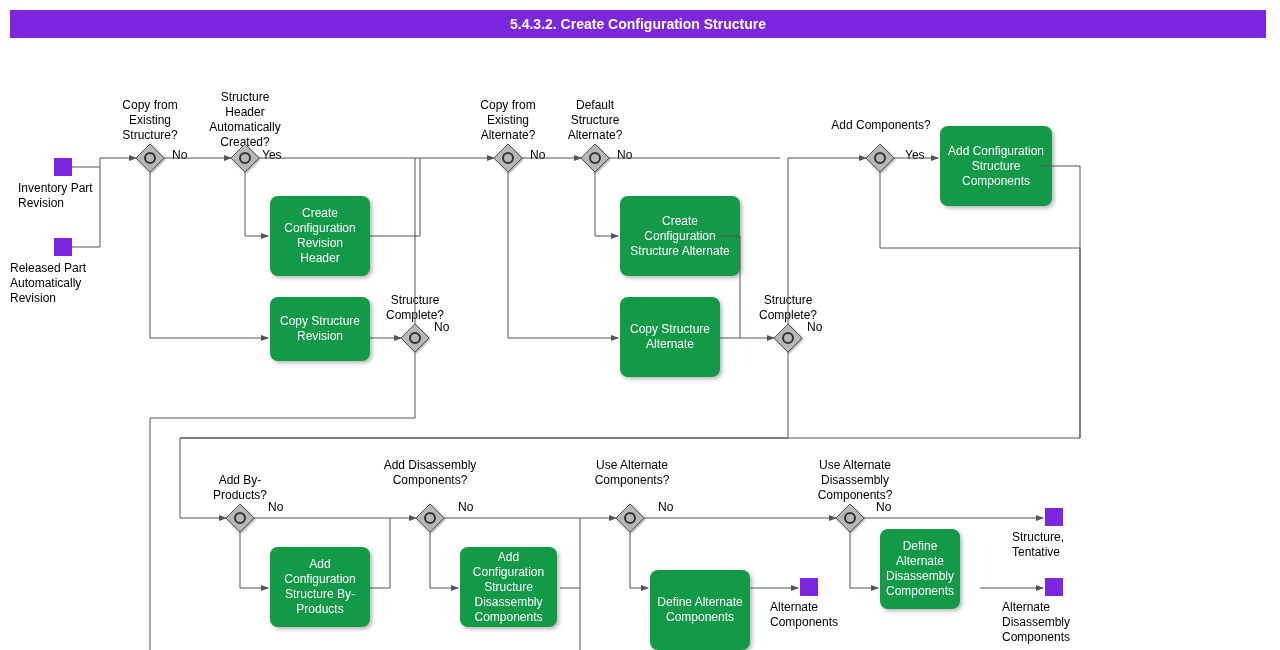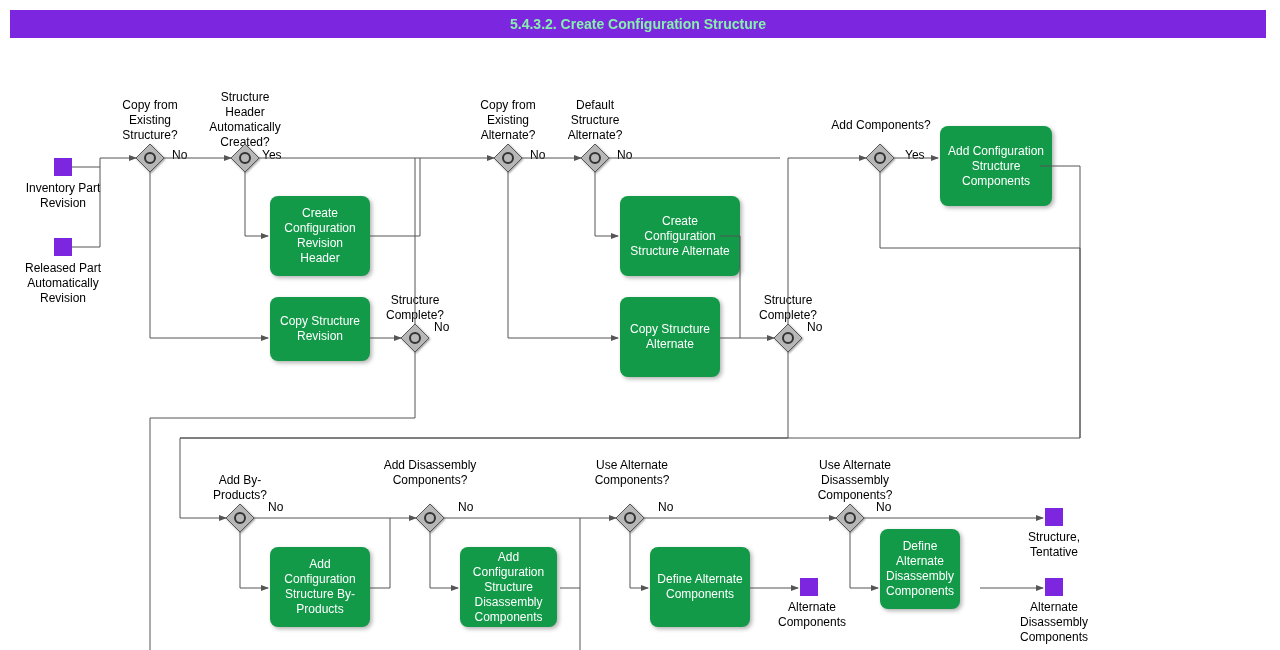--- a/index.html
+++ b/index.html
@@ -1,21 +1,21 @@
 <!DOCTYPE html>
 <html><head>
 <meta charset="utf-8">
 <style>
 html,body{margin:0;padding:0;font-family:Verdana,Arial,sans-serif;font-size:12px;color:#000;background:#fff}
-.title-bar{background:#7d26e0;color:#86efac;text-align:center;font-weight:bold;font-size:14px;padding:6px 0;margin:10px 14px 0 10px}
+.title-bar{background:#7d26e0;color:#ffffff;text-align:center;font-weight:bold;font-size:14px;padding:6px 0;margin:10px 14px 0 10px}
 .canvas{position:relative;width:1280px;height:620px}
 .task{position:absolute;background:#129a49;color:#fff;text-align:center;border-radius:8px;padding:6px;box-sizing:border-box;display:flex;align-items:center;justify-content:center;line-height:1.25;box-shadow:2px 2px 4px rgba(0,0,0,0.3)}
 .lbl{position:absolute;text-align:center;line-height:1.25}
 .box{position:absolute;width:18px;height:18px;background:#7d26e0}
-.node-label{position:absolute;text-align:center;line-height:1.25}
+.node-label{position:absolute;text-align:left;line-height:1.25}
 .flowlabel{position:absolute}
 svg.conn{position:absolute;left:0;top:0;overflow:visible;pointer-events:none}
 </style>
 </head>
 <body>
 
 <div class="title-bar">5.4.3.2. Create Configuration Structure</div>
 
 <div class="canvas">
 
@@ -55,21 +55,21 @@
 <div class="task" style="left:620px;top:259px;width:100px;height:80px">
       <span>Copy Structure Alternate</span>
     </div>
 
 <div class="task" style="left:270px;top:509px;width:100px;height:80px">
       <span>Add Configuration Structure By-Products</span>
     </div>
 <div class="task" style="left:460px;top:509px;width:97px;height:80px">
       <span>Add Configuration Structure Disassembly Components</span>
     </div>
-<div class="task" style="left:650px;top:509px;width:100px;height:80px">
+<div class="task" style="left:650px;top:532px;width:100px;height:80px">
       <span>Define Alternate Components</span>
     </div>
 <div class="task" style="left:880px;top:491px;width:80px;height:80px">
       <span>Define Alternate Disassembly Components</span>
     </div>
 
 <div class="box" style="left:1045px;top:470px"></div>
 <div class="node-label" style="left:1012px;top:492px;width:84px">Structure, Tentative</div>
 
 <div class="box" style="left:800px;top:540px"></div>

